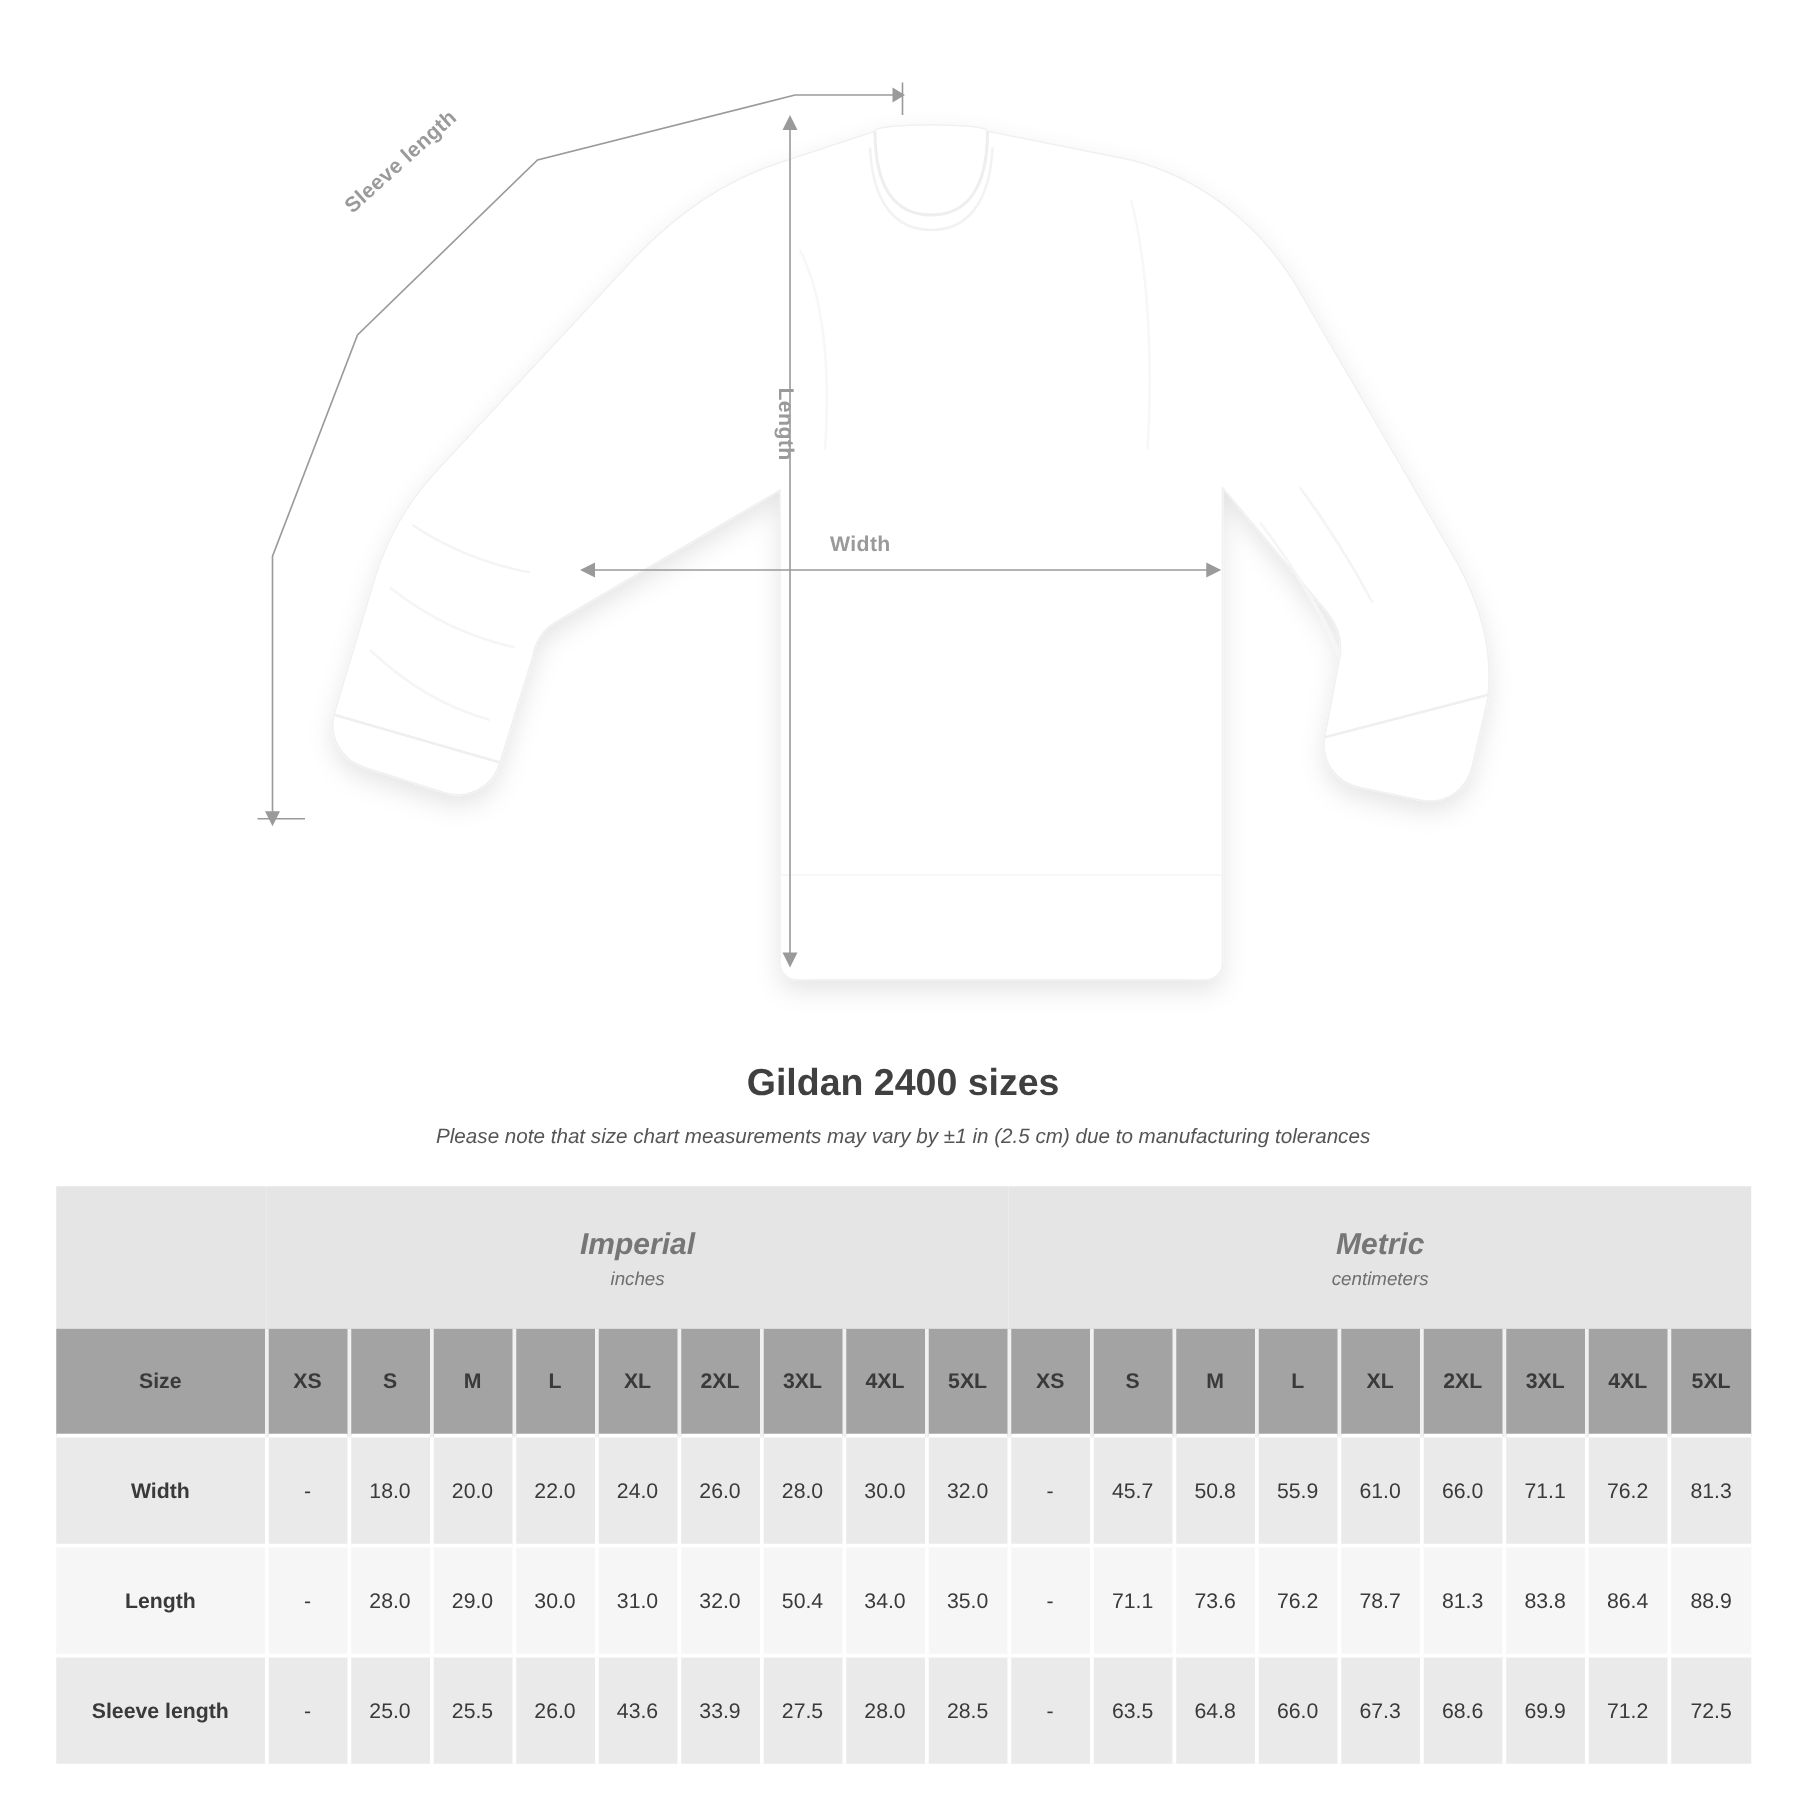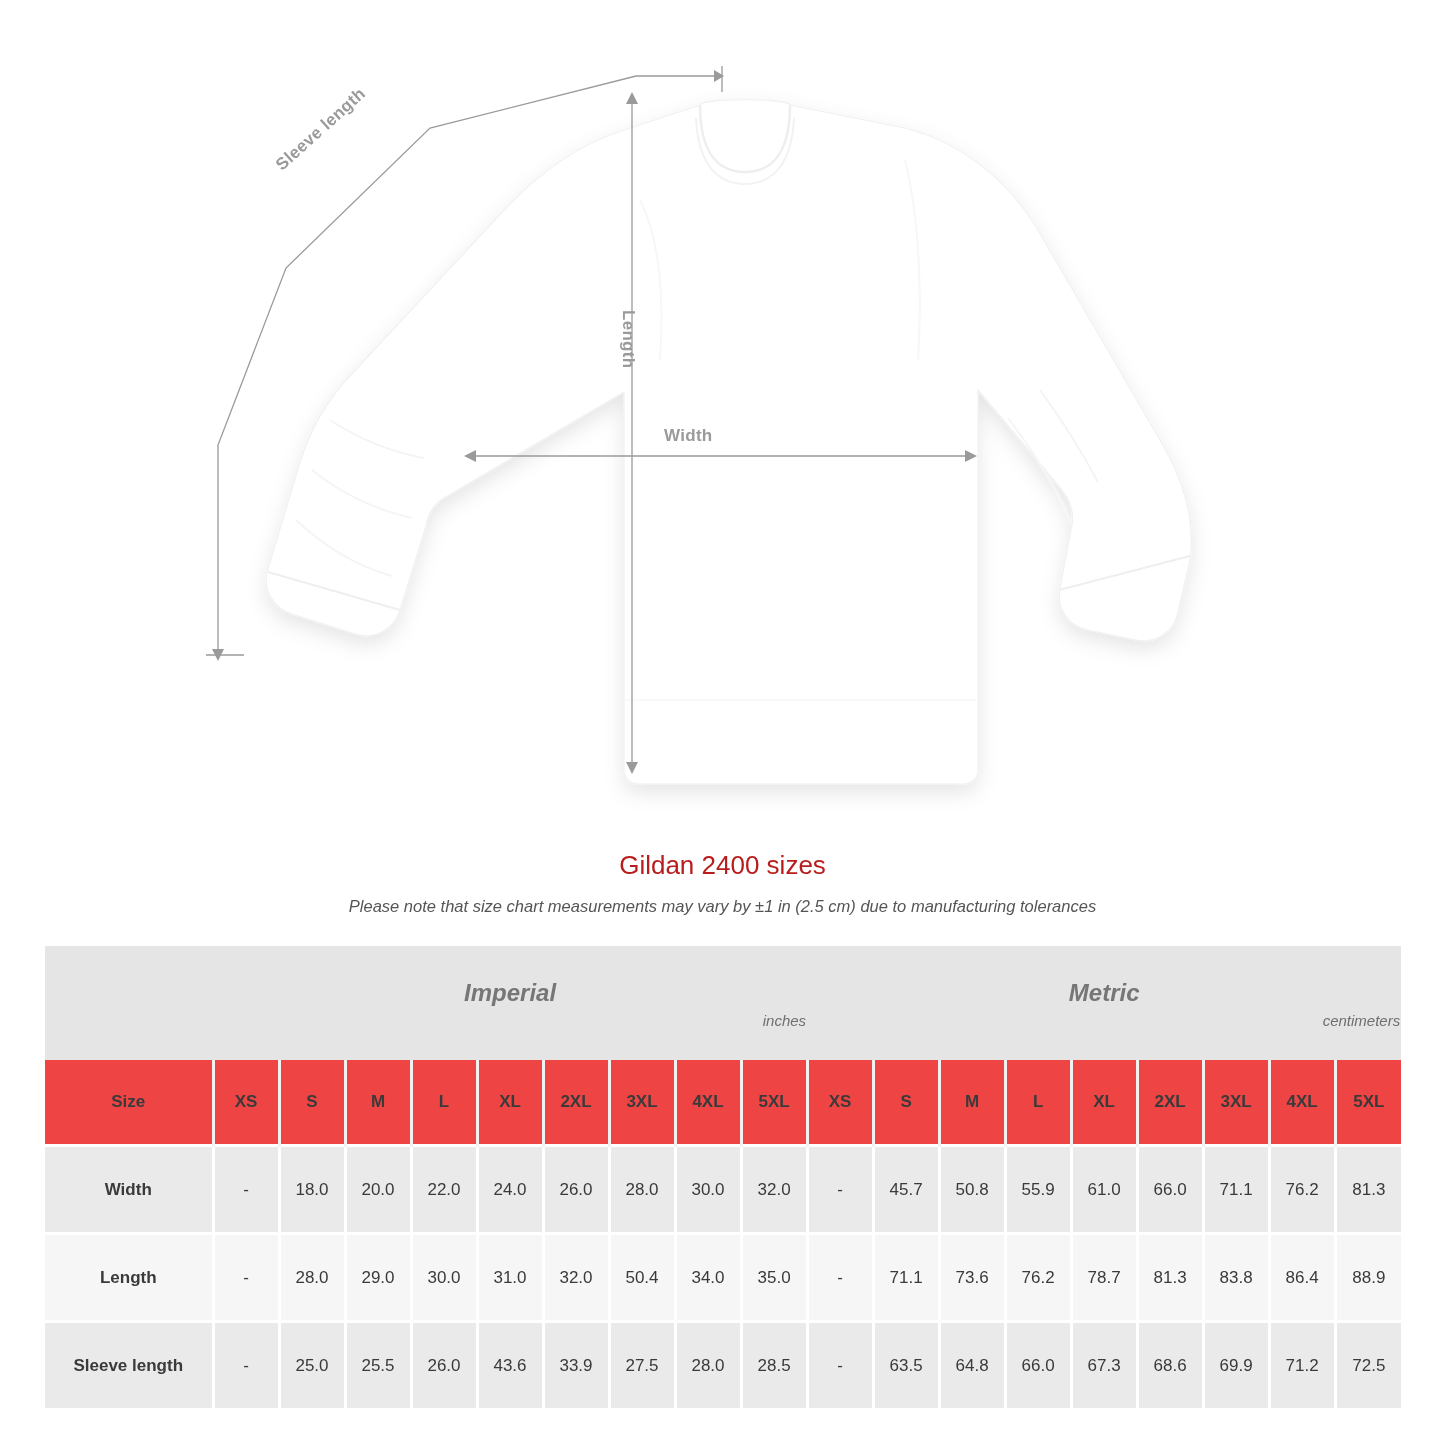--- a/index.html
+++ b/index.html
@@ -54,23 +54,23 @@
     left: 664px;
     top: 426px;
   }
 
   
   .title-block {
     text-align: center;
     margin-top: 20px;
   }
   .chart-title {
-    font-size: 26px;
-    font-weight: normal;
-    color: #b91c1c;
+    font-size: 30px;
+    font-weight: bold;
+    color: #404040;
     margin: 0;
   }
   .chart-note {
     font-size: 16.5px;
     font-style: italic;
     color: #555555;
     margin: 16px 0 0 0;
   }
 
   
@@ -97,28 +97,27 @@
     font-style: italic;
     font-weight: bold;
     color: #767676;
     line-height: 1.25;
   }
   .unit-sub {
     font-size: 15px;
     font-style: italic;
     color: #6f6f6f;
     margin-top: 4px;
-    text-align: right;
   }
   .size-row td {
     height: 82px;
     font-size: 17px;
     font-weight: bold;
     color: #3a3a3a;
-    background: #ef4444;
+    background: #a3a3a3;
     border-right: 3px solid #f1f1f1;
   }
   .size-row td:last-child { border-right: none; }
   .data-row td {
     height: 83px;
     font-size: 17px;
     color: #3a3a3a;
     border-right: 3px solid #ffffff;
     border-top: 3px solid #ffffff;
   }

